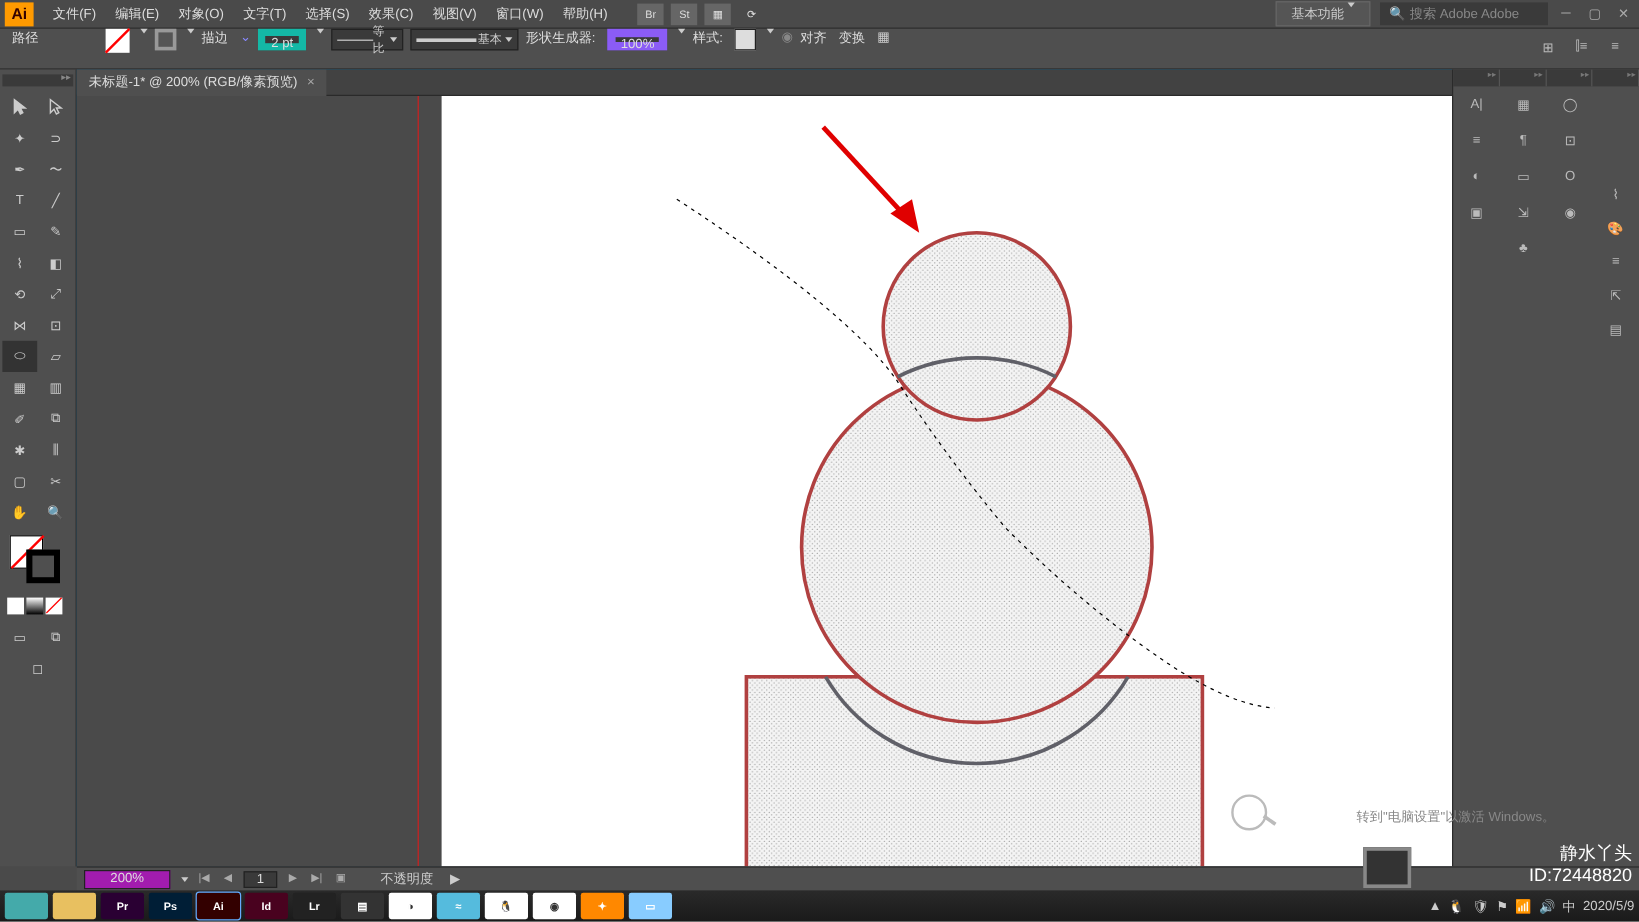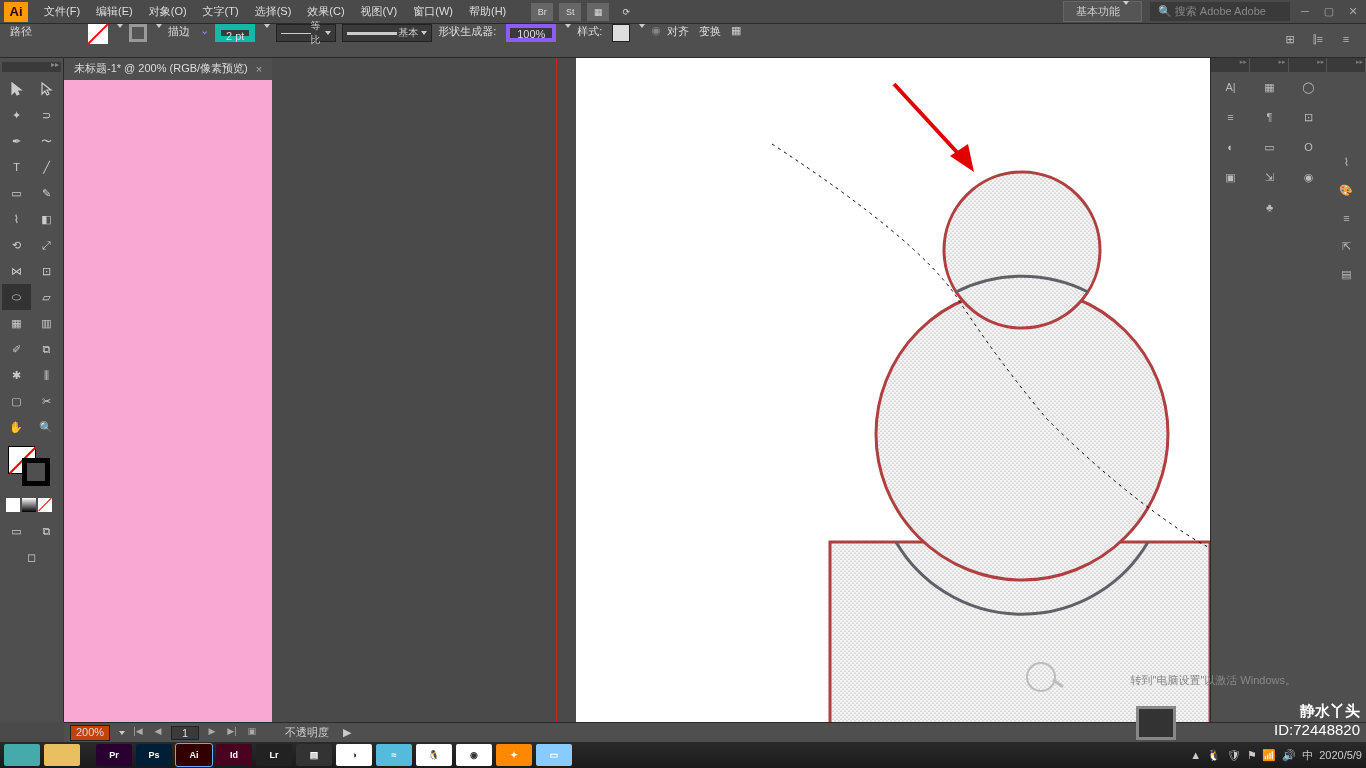--- a/index.html
+++ b/index.html
@@ -13,70 +13,70 @@
 .search-stock{background:#3a3a3a;padding:2px 8px;margin-left:8px;color:#888;width:140px}
 .win-ctrl{width:18px;height:14px;margin-left:6px;color:#aaa;text-align:center}
 .ctrlbar{height:34px;background:#4f4f4f;display:flex;padding:0 10px;border-bottom:1px solid #2a2a2a;gap:6px}
 .ctrl-label{color:#ddd;margin-right:4px}
 .fill-swatch{width:20px;height:20px;background:#fff;position:relative}
 .fill-swatch::after{content:"";position:absolute;width:28px;height:2px;background:red;transform:rotate(-45deg);top:9px;left:-4px}
 .stroke-sw{width:18px;height:18px;border:3px solid #999;background:#555}
 .pt-input{width:40px;height:18px;background:#3a3a3a;border:6px solid #14b8a6;color:#ddd;text-align:center}
 .profile-dd{width:60px;height:18px;background:#3a3a3a;border:1px solid #222;display:flex;align-items:center;padding:0 4px}
 .profile-line{width:50px;height:1px;background:#ccc}
-.opa-input{width:50px;height:18px;background:#3a3a3a;border:4px solid #8b5cf6;color:#ddd;text-align:center}
+.opa-input{width:50px;height:18px;background:#3a3a3a;border:7px solid #8b5cf6;color:#ddd;text-align:center}
 .dd-arrow{width:0;height:0;border-left:3px solid transparent;border-right:3px solid transparent;border-top:4px solid #ccc;margin-left:3px}
 .right-ctrls{margin-left:auto;display:flex;gap:8px;align-items:center}
 .ricon{width:20px;height:16px;color:#bbb;text-align:center}
 .workarea{position:absolute;top:58px;left:0;right:0;bottom:46px;display:flex}
 .tools{width:64px;background:#4f4f4f;border-right:1px solid #2a2a2a;display:flex;flex-direction:column;padding:4px 2px}
 .tool-tab{height:10px;background:#3a3a3a;margin-bottom:4px;position:relative}
 .tool-tab::after{content:"▸▸";position:absolute;right:2px;top:-2px;color:#888;font-size:8px}
 .tool-row{display:flex;height:26px;gap:1px}
 .tool{flex:1;display:flex;align-items:center;justify-content:center;color:#ccc;cursor:pointer;position:relative}
 .tool.active{background:#333}
 .tool svg{width:16px;height:16px;stroke:#ccc;fill:none;stroke-width:1.2}
 .fill-stroke-box{margin:6px 4px;position:relative;height:44px}
 .fs-fill{position:absolute;width:28px;height:28px;background:#fff;border:1px solid #000;top:0;left:2px}
 .fs-fill::after{content:"";position:absolute;width:38px;height:2px;background:red;transform:rotate(-45deg);top:12px;left:-5px}
 .fs-stroke{position:absolute;width:28px;height:28px;border:5px solid #000;background:#4f4f4f;top:12px;left:16px}
 .color-row{display:flex;gap:2px;padding:0 4px;margin-top:2px}
 .color-sw{width:14px;height:14px}
-.doc-area{flex:1;background:#f9a8d4;display:flex;flex-direction:row;position:relative}
+.doc-area{flex:1;background:#0369a1;display:flex;flex-direction:column;position:relative}
 .doc-tabs{height:22px;background:#424242;display:flex;align-items:center;border-bottom:1px solid #2a2a2a}
 .doc-tab{padding:0 10px;height:22px;display:flex;align-items:center;background:#4f4f4f;color:#ddd;gap:8px}
 .doc-close{color:#aaa;cursor:pointer}
 .canvas-wrap{flex:1;background:#4a4a4a;position:relative;overflow:hidden}
 .redline{position:absolute;left:284px;top:0;bottom:0;width:1px;background:#d02020}
 .artboard{position:absolute;left:304px;top:0;width:900px;height:700px;background:#fff}
 .shapes{position:absolute;left:0;top:0;width:100%;height:100%}
 .rpanel-strip{width:156px;background:#4f4f4f;border-left:1px solid #2a2a2a;position:relative}
 .rp-tabs{display:flex;height:14px;background:#3a3a3a}
 .rp-tab{flex:1;border-right:1px solid #555;position:relative}
 .rp-tab::after{content:"▸▸";color:#777;font-size:7px;position:absolute;right:2px;top:0}
 .rp-grid{display:flex;flex-wrap:wrap}
 .rp-cell{width:39px;height:30px;display:flex;align-items:center;justify-content:center;color:#bbb}
 .rp-col{position:absolute;right:0;top:90px;width:39px}
 .rp-vcell{height:28px;display:flex;align-items:center;justify-content:center;color:#bbb}
 .statusbar{position:absolute;left:64px;right:0;bottom:26px;height:20px;background:#4f4f4f;display:flex;align-items:center;padding:0 6px;border-top:1px solid #2a2a2a;gap:6px}
-.zoom-dd{width:40px;height:16px;background:#c2410c;color:#ddd;text-align:center;border:1px solid #222}
+.zoom-dd{width:72px;height:16px;background:#a21caf;color:#ddd;text-align:center;border:1px solid #222}
 .nav-btn{width:14px;height:14px;color:#aaa;text-align:center;font-size:9px}
 .artb-input{width:28px;height:14px;background:#3a3a3a;color:#ddd;border:1px solid #222;text-align:center}
 .status-txt{margin-left:20px;color:#ccc}
 .taskbar{position:absolute;bottom:0;left:0;right:0;height:26px;background:linear-gradient(#2a2a2a,#1a1a1a);display:flex;align-items:center;padding:0 4px;gap:4px}
 .tb-icon{width:36px;height:22px;display:flex;align-items:center;justify-content:center;font-size:9px;color:#fff;font-weight:bold;border-radius:2px}
 .tb-spacer{flex:1}
 .tray{display:flex;align-items:center;gap:6px;color:#ccc;font-size:10px}
 .watermark{position:absolute;right:70px;bottom:80px;color:#aaa;pointer-events:none}
 .watermark .t1{font-size:20px;color:#999}
 .watermark .t2{font-size:11px;color:#888}
 .wm-key{position:absolute;right:310px;bottom:76px;width:30px;height:30px;border:2px solid #bbb;border-radius:50%}
 .wm-key::after{content:"";position:absolute;width:12px;height:3px;background:#bbb;right:-10px;top:18px;transform:rotate(35deg)}
 .id-overlay{position:absolute;right:6px;bottom:30px;color:#fff;text-align:right}
-.id-overlay .n{font-size:15px;font-weight:bold}
+.id-overlay .n{font-size:15px;font-weight:normal}
 .id-overlay .i{font-size:15px}
 .id-logo{position:absolute;right:190px;bottom:28px;width:40px;height:34px;background:#333;border:3px solid #888}
 .arrow-anno{position:absolute;pointer-events:none}
 </style>
 </head>
 <body>
 
 <div class="menubar">
   <div class="ai-logo">Ai</div>
   <div class="menu-item">文件(F)</div>
@@ -322,21 +322,21 @@
 <div class="id-logo"></div>
 <div class="id-overlay">
   <div class="n">静水丫头</div>
   <div class="i">ID:72448820</div>
 </div>
 
 <div class="taskbar">
   <div id="tb-apps" style="display:flex;gap:4px">
       <div class="tb-icon" style="background: rgb(68, 170, 170);"></div>
       <div class="tb-icon" style="background: rgb(232, 192, 96);"></div>
-      <div class="tb-icon" style="background: rgb(42, 0, 51); margin-left: 12px;">Pr</div>
+      <div class="tb-icon" style="background: rgb(42, 0, 51);">Pr</div>
       <div class="tb-icon" style="background: rgb(0, 30, 54);">Ps</div>
       <div class="tb-icon" style="background: rgb(51, 0, 0); outline: rgb(102, 170, 255) solid 1px;">Ai</div>
       <div class="tb-icon" style="background: rgb(73, 2, 31);">Id</div>
       <div class="tb-icon" style="background: rgb(34, 34, 34);">Lr</div>
       <div class="tb-icon" style="background: rgb(51, 51, 51);">▤</div>
       <div class="tb-icon" style="background: rgb(255, 255, 255); color: rgb(51, 51, 51);">◑</div>
       <div class="tb-icon" style="background: rgb(85, 187, 221);">≈</div>
       <div class="tb-icon" style="background: rgb(255, 255, 255); color: rgb(51, 51, 51);">🐧</div>
       <div class="tb-icon" style="background: rgb(255, 255, 255); color: rgb(51, 51, 51);">◉</div>
       <div class="tb-icon" style="background: rgb(255, 136, 0);">✦</div>

